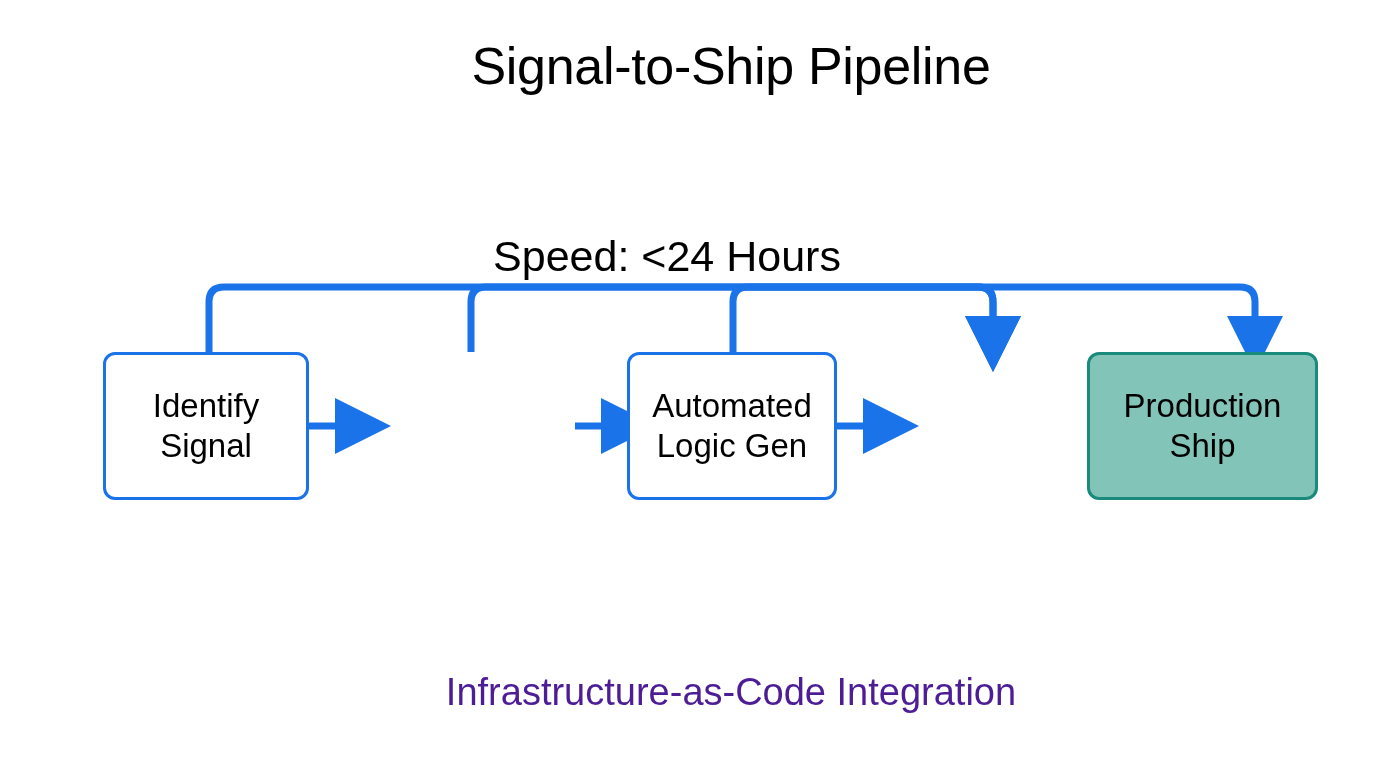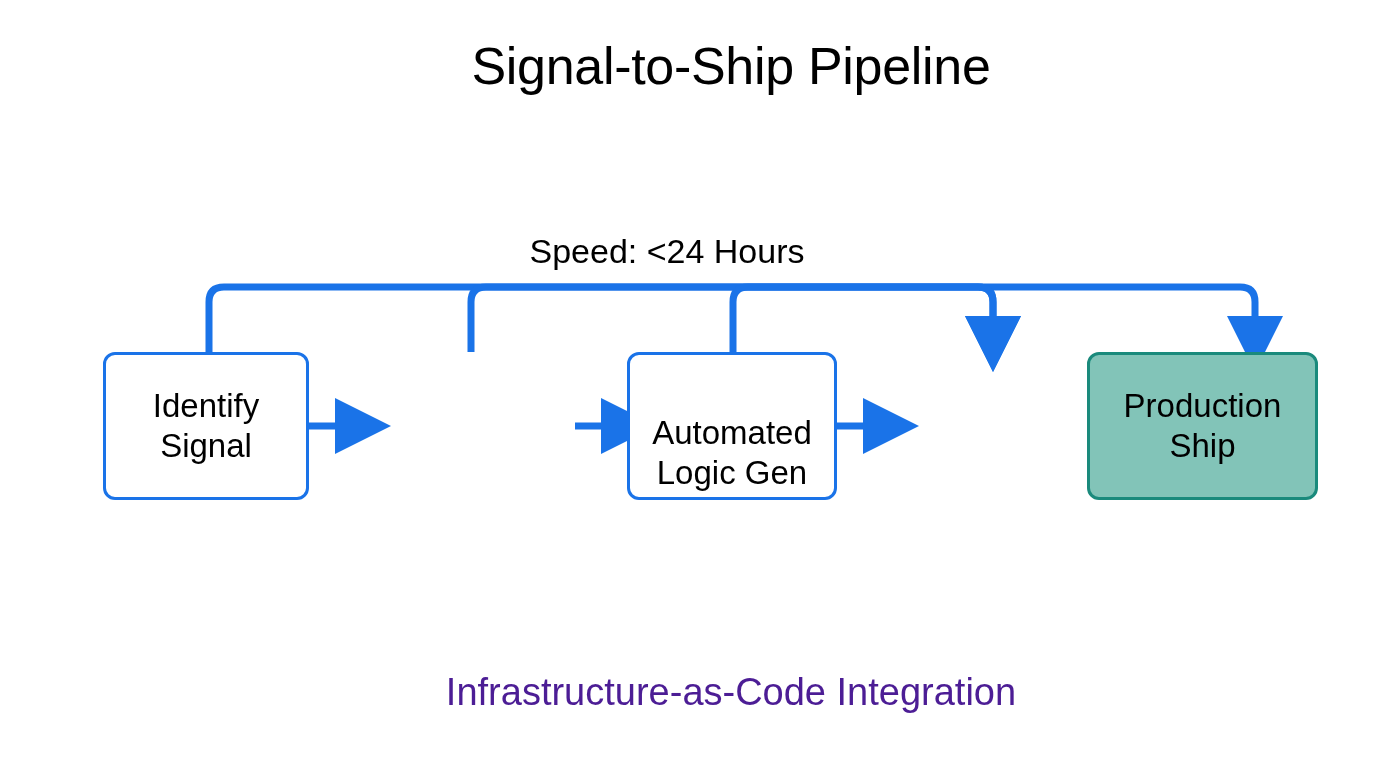--- a/index.html
+++ b/index.html
@@ -46,21 +46,21 @@
     line-height: 1.1;
     color: #4c1d95;
     white-space: nowrap;
   }
   .loop-label {
     position: absolute;
     left: 0;
     top: 233px;
     width: 1248px;
     text-align: center;
-    font-size: 34px;
+    font-size: 43px;
     font-weight: 400;
     line-height: 1.1;
     color: #000000;
     white-space: nowrap;
   }
   svg.flow {
     position: absolute;
     left: 0;
     top: 0;
     width: 1376px;
@@ -123,21 +123,21 @@
       <path d="M690,352 L690,302 Q690,287 705,287 L935,287 Q950,287 950,302 L950,330" marker-end="url(#arrowDown)"></path>
     </g>
   </svg>
 
   <div class="node plain" style="left:60px; top:352px; width:206px; height:148px;justify-content:center;">
     <span>Identify
 Signal</span>
   </div>
 
 
-  <div class="node plain" style="left:584px; top:352px; width:210px; height:148px;align-items:flex-end;">
+  <div class="node plain" style="left:584px; top:352px; width:210px; height:148px;">
     <span>Automated
 Logic Gen</span>
   </div>
 
 
   <div class="node highlight" style="left:1044px; top:352px; width:231px; height:148px;">
     <span>Production
 Ship</span>
   </div>
 

